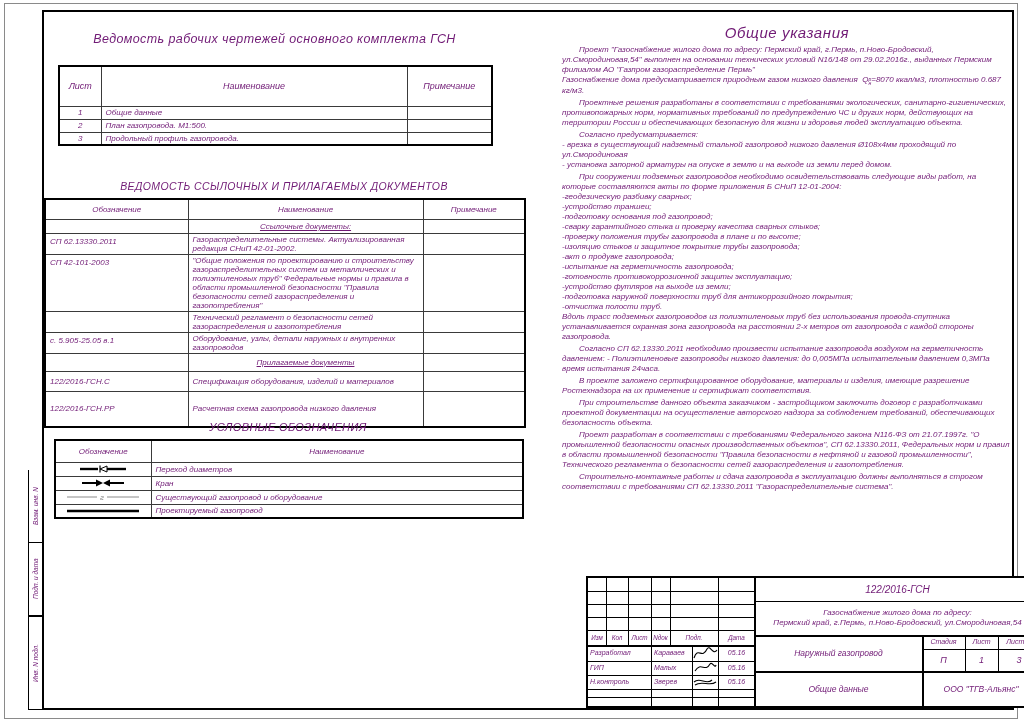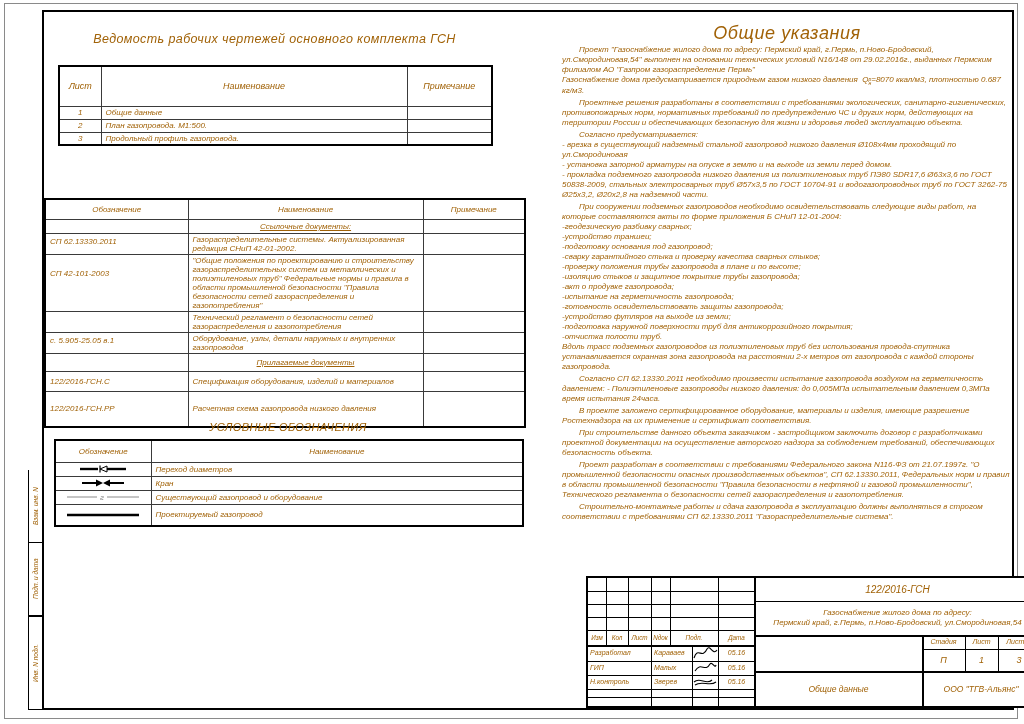--- a/index.html
+++ b/index.html
@@ -1,17 +1,17 @@
 <!DOCTYPE html>
 <html><head>
 <meta charset="utf-8">
 <style>
   html,body{margin:0;padding:0;background:#e8e8e8;}
   .page{position:relative;width:1024px;height:724px;background:#ffffff;
-        font-family:"Liberation Sans",sans-serif;font-style:italic;color:#a16207;
+        font-family:"Liberation Sans",sans-serif;font-style:italic;color:#701a75;
         overflow:hidden;margin:0 auto;}
   .outer-border{position:absolute;left:4px;top:3px;width:1014px;height:716px;
         border:1px solid #8a8a8a;box-sizing:border-box;}
   .frame{position:absolute;left:42px;top:10px;width:972px;height:700px;
         border:2px solid #000;box-sizing:border-box;}
   
   .margin-col{position:absolute;left:28px;top:470px;width:15px;}
   .vcell{box-sizing:border-box;border:1px solid #000;border-bottom:none;width:15px;
         display:flex;align-items:center;justify-content:center;
         writing-mode:vertical-rl;transform:rotate(180deg);
@@ -21,21 +21,21 @@
   table{border-collapse:collapse;table-layout:fixed;}
   td,th{border:1px solid #3a3a3a;padding:1px 4px;font-weight:normal;
         font-size:8px;vertical-align:middle;overflow:hidden;}
   .tbl{position:absolute;border:2px solid #000;}
   .hdr{text-align:center;font-size:9px;}
   .cc{text-align:center;}
   .u{text-decoration:underline;}
   .title{position:absolute;text-align:center;letter-spacing:0.4px;}
   
   .notes{position:absolute;left:518px;top:16px;width:450px;font-size:8px;line-height:10px;}
-  .notes-title{text-align:center;font-size:18px;margin-bottom:7px;letter-spacing:0.6px;}
+  .notes-title{text-align:center;font-size:15px;margin-bottom:7px;letter-spacing:0.6px;}
   .para{margin:0;}
   .ind{text-indent:17px;margin-top:2px;}
   .qstack{display:inline-block;vertical-align:-3px;line-height:4.5px;font-size:5px;text-align:left;}
   
   .stamp{position:absolute;left:542px;top:564px;width:454px;height:132px;
         border:2px solid #000;box-sizing:border-box;background:#fff;}
   .vl,.hl{position:absolute;background:#000;}
   .cell{position:absolute;display:flex;align-items:center;justify-content:center;
         text-align:center;font-size:7px;line-height:1.2;overflow:hidden;}
   .cell.left{justify-content:flex-start;padding-left:2px;box-sizing:border-box;}
@@ -87,20 +87,21 @@
           </tr>
 
           <tr style="height:13px">
             <td class="cc">3</td>
             <td>Продольный профиль газопровода.</td>
             <td></td>
           </tr>
         </tbody>
     </table>
 
+    <div class="title" style="left:0;top:168px;width:480px;font-size:10.5px">ВЕДОМОСТЬ ССЫЛОЧНЫХ И ПРИЛАГАЕМЫХ ДОКУМЕНТОВ</div>
     <table class="tbl" style="left:0;top:186px;width:480px">
       <colgroup>
           <col style="width:143px">
           <col style="width:235px">
           <col style="width:102px">
         </colgroup>
       <tbody>
         <tr style="height:20px">
           <th>Обозначение</th>
           <th class="cc">Наименование</th>
@@ -114,21 +115,21 @@
       </tbody>
       <tbody>
 
           <tr>
             <td style="vertical-align:top;padding-top:3px">СП 62.13330.2011</td>
             <td>Газораспределительные системы. Актуализированная редакция СНиП 42-01-2002.</td>
             <td></td>
           </tr>
 
           <tr>
-            <td style="vertical-align:top;padding-top:14px">СП 42-101-2003</td>
+            <td style="vertical-align:top;padding-top:3px">СП 42-101-2003</td>
             <td>"Общие положения по проектированию и строительству газораспределительных систем из металлических и полиэтиленовых труб" Федеральные нормы и правила в области промышленной безопасности "Правила безопасности сетей газораспределения и газопотребления"</td>
             <td></td>
           </tr>
 
           <tr>
             <td style="vertical-align:top;padding-top:3px"></td>
             <td>Технический регламент о безопасности сетей газораспределения и газопотребления</td>
             <td></td>
           </tr>
 
@@ -197,21 +198,21 @@
         <tr style="height:14px">
           <td>
             <svg class="sym" width="76" height="10">
               <line x1="2" y1="5" x2="32" y2="5" stroke="#8a8a8a" stroke-width="1"></line>
               <text x="35" y="8" font-size="8" fill="#8a8a8a" font-style="italic">г</text>
               <line x1="42" y1="5" x2="74" y2="5" stroke="#8a8a8a" stroke-width="1"></line>
             </svg>
           </td>
           <td>Существующий газопровод и оборудование</td>
         </tr>
-        <tr style="height:22px">
+        <tr style="height:14px">
           <td>
             <svg class="sym" width="76" height="10">
               <line x1="2" y1="5" x2="74" y2="5" stroke="#000" stroke-width="2.6"></line>
             </svg>
           </td>
           <td>Проектируемый газопровод</td>
         </tr>
       </tbody>
     </table>
 
@@ -223,41 +224,40 @@
       <div>
 
           <p class="para ind">Проектные решения разработаны в соответствии с требованиями экологических, санитарно-гигиенических, противопожарных норм, нормативных требований по предупреждению ЧС и других норм, действующих на территории России и обеспечивающих безопасную для жизни и здоровья людей эксплуатацию объекта.</p>
 
           <p class="para ind">Согласно предусматривается:</p>
 
           <p class="para">- врезка в существующий надземный стальной газопровод низкого давления Ø108х4мм проходящий по ул.Смородиновая</p>
 
           <p class="para">- установка запорной арматуры на опуске в землю и на выходе из земли перед домом.</p>
 
-          <p class="para">- прокладка подземного газопровода низкого давления из полиэтиленовых труб ПЭ80 SDR17,6 Ø63х3,6 по ГОСТ 50838-2009, стальных электросварных труб Ø57х3,5 по ГОСТ 10704-91 и водогазопроводных труб по ГОСТ 3262-75 Ø25х3,2, Ø20х2,8 на надземной части.</p>
 
           <p class="para ind">При сооружении подземных газопроводов необходимо освидетельствовать следующие виды работ, на которые составляются акты по форме приложения Б СНиП 12-01-2004:</p>
 
           <p class="para">-геодезическую разбивку сварных;</p>
 
           <p class="para">-устройство траншеи;</p>
 
           <p class="para">-подготовку основания под газопровод;</p>
 
           <p class="para">-сварку гарантийного стыка и проверку качества сварных стыков;</p>
 
           <p class="para">-проверку положения трубы газопровода в плане и по высоте;</p>
 
           <p class="para">-изоляцию стыков и защитное покрытие трубы газопровода;</p>
 
           <p class="para">-акт о продувке газопровода;</p>
 
           <p class="para">-испытание на герметичность газопровода;</p>
 
-          <p class="para">-готовность освидетельствовать защиты газопровода;</p>
+          <p class="para">-готовность противокоррозионной защиты эксплуатацию;</p>
 
           <p class="para">-устройство футляров на выходе из земли;</p>
 
 
           <p class="para">-подготовка наружной поверхности труб для антикоррозийного покрытия;</p>
 
           <p class="para">-отчистка полости труб.</p>
 
           <p class="para">Вдоль трасс подземных газопроводов из полиэтиленовых труб без использования провода-спутника устанавливается охранная зона газопровода на расстоянии 2-х метров от газопровода с каждой стороны газопровода.</p>
 
@@ -332,20 +332,21 @@
             <path d="M2,8 C8,2 14,12 20,6 M3,11 C10,6 18,13 24,8" fill="none" stroke="#000" stroke-width="1.1"></path>
           </svg>
       </div>
       <div class="cell" style="left:130px;top:97px;width:37px;height:14px">05.16</div>
 
       <div class="cell" style="left:167px;top:0;width:285px;height:23px;font-size:10px">122/2016-ГСН</div>
       <div class="cell" style="left:167px;top:23px;width:285px;height:34px;flex-direction:column;font-size:8px">
         <div>Газоснабжение жилого дома по адресу:</div>
         <div>Пермский край, г.Пермь, п.Ново-Бродовский, ул.Смородиновая,54</div>
       </div>
+      <div class="cell" style="left:167px;top:58px;width:167px;height:35px;font-size:8.5px">Наружный газопровод</div>
       <div class="cell" style="left:167px;top:95px;width:167px;height:33px;font-size:8.5px">Общие данные</div>
       <div class="cell" style="left:334px;top:58px;width:43px;height:13px;font-size:7px">Стадия</div>
       <div class="cell" style="left:377px;top:58px;width:33px;height:13px;font-size:7px">Лист</div>
       <div class="cell" style="left:410px;top:58px;width:42px;height:13px;font-size:7px">Листов</div>
       <div class="cell" style="left:334px;top:71px;width:43px;height:22px;font-size:9px">П</div>
       <div class="cell" style="left:377px;top:71px;width:33px;height:22px;font-size:9px">1</div>
       <div class="cell" style="left:410px;top:71px;width:42px;height:22px;font-size:9px">3</div>
       <div class="cell" style="left:334px;top:95px;width:118px;height:33px;font-size:8.5px">ООО "ТГВ-Альянс"</div>
     </div>
   </div>

